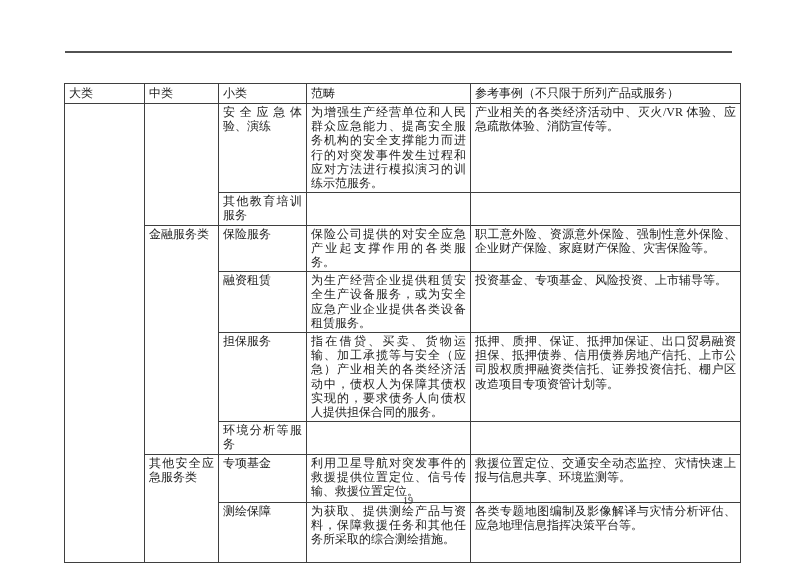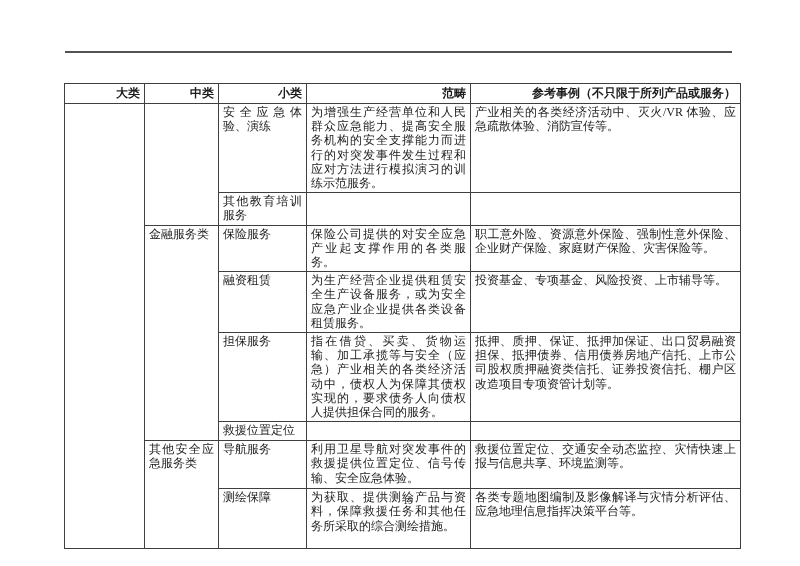--- a/index.html
+++ b/index.html
@@ -31,22 +31,22 @@
   table.cls th, table.cls td {
     border: 1px solid #3f3f3f;
     vertical-align: top;
     padding: 1px 4px 2px 4px;
     font-size: 12px;
     line-height: 14.2px;
     word-break: break-all;
     overflow: hidden;
   }
   table.cls th {
-    font-weight: bold;
-    text-align: right;
+    font-weight: normal;
+    text-align: left;
     white-space: nowrap;
     padding-top: 2px;
   }
   table.cls td.jt {
     text-align: justify;
     text-justify: inter-character;
   }
   tr.hr  { height: 20px; }
   tr.r0  { height: 74px; }
   tr.r1  { height: 31px; }
@@ -113,28 +113,28 @@
         <td class="jt">融资租赁</td>
         <td class="jt">为生产经营企业提供租赁安全生产设备服务，或为安全应急产业企业提供各类设备租赁服务。</td>
         <td class="jt">投资基金、专项基金、风险投资、上市辅导等。</td>
       </tr>
       <tr class="r4">
         <td class="jt">担保服务</td>
         <td class="jt">指在借贷、买卖、货物运输、加工承揽等与安全（应急）产业相关的各类经济活动中，债权人为保障其债权实现的，要求债务人向债权人提供担保合同的服务。</td>
         <td class="jt">抵押、质押、保证、抵押加保证、出口贸易融资担保、抵押债券、信用债券房地产信托、上市公司股权质押融资类信托、证券投资信托、棚户区改造项目专项资管计划等。</td>
       </tr>
       <tr class="r5">
-        <td class="jt">救援位置定位</td>
+        <td class="jt">环境分析等服务</td>
         <td class="jt"></td>
         <td class="jt"></td>
       </tr>
       <tr class="r6">
         <td rowspan="2" class="jt">其他安全应急服务类</td>
-        <td class="jt">导航服务</td>
-        <td class="jt">利用卫星导航对突发事件的救援提供位置定位、信号传输、安全应急体验。</td>
+        <td class="jt">专项基金</td>
+        <td class="jt">利用卫星导航对突发事件的救援提供位置定位、信号传输、救援位置定位。</td>
         <td class="jt">救援位置定位、交通安全动态监控、灾情快速上报与信息共享、环境监测等。</td>
       </tr>
       <tr class="r7">
         <td class="jt">测绘保障</td>
         <td class="jt">为获取、提供测绘产品与资料，保障救援任务和其他任务所采取的综合测绘措施。</td>
         <td class="jt">各类专题地图编制及影像解译与灾情分析评估、应急地理信息指挥决策平台等。</td>
       </tr>
     </tbody>
   </table>
 

